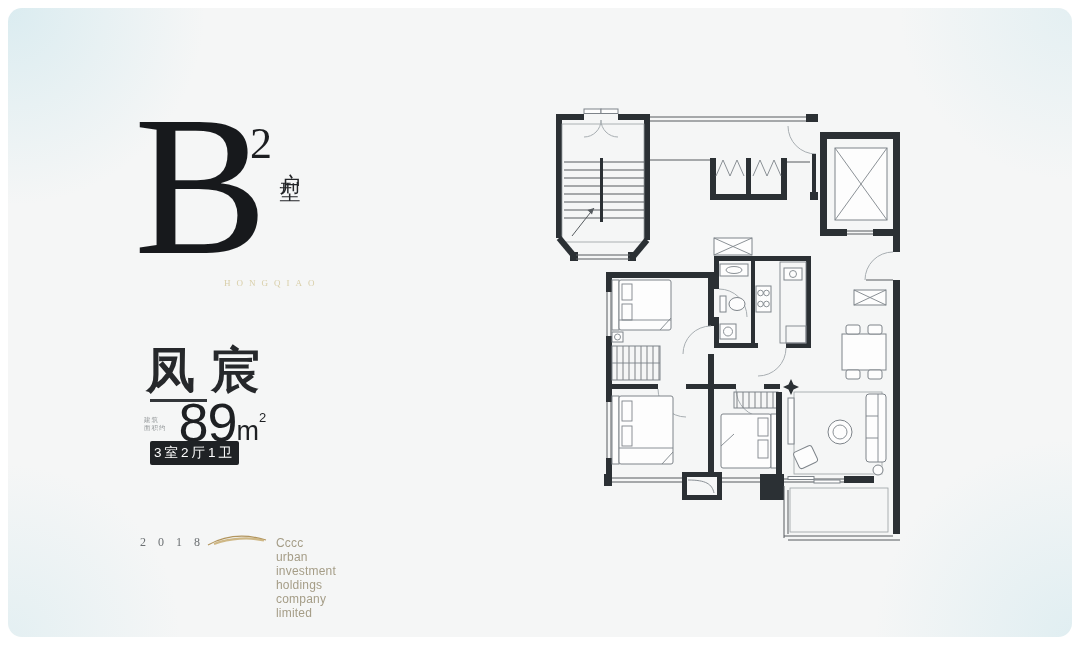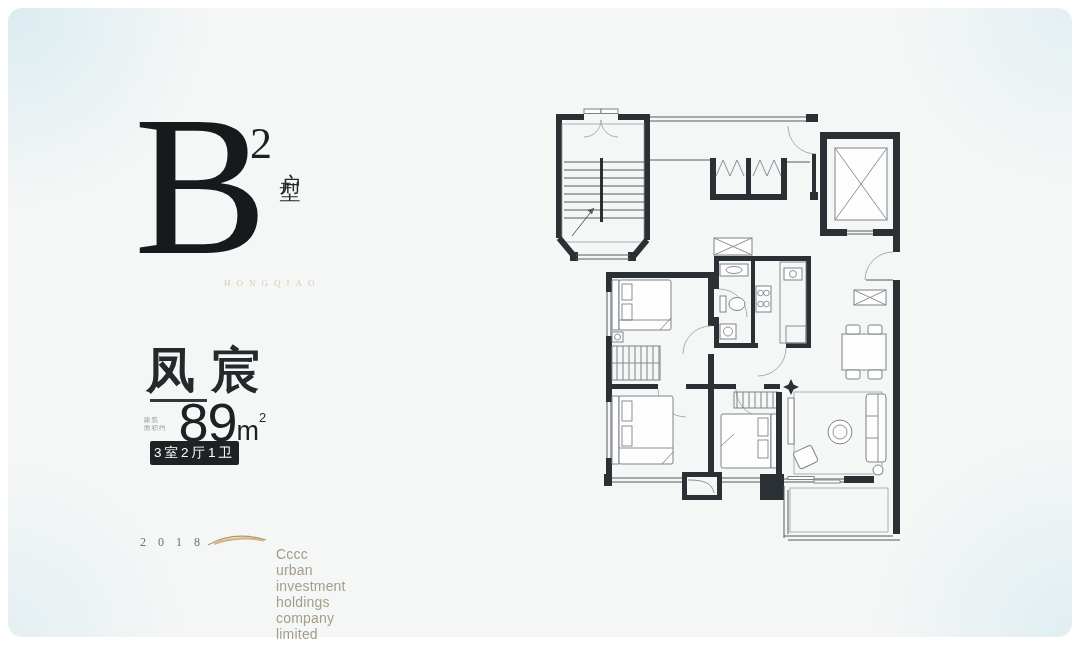--- a/index.html
+++ b/index.html
@@ -31,21 +31,21 @@
   .area{position:absolute;left:136px;top:390px;display:flex;align-items:flex-start;}
   .area-prefix{margin-top:18px;font-size:6.5px;line-height:8px;color:#94989a;letter-spacing:1px;}
   .area-value{font-size:54px;line-height:.92;color:#1e2023;letter-spacing:-1px;margin-left:12px;}
   .area-unit{font-size:27px;color:#1e2023;margin-top:18px;}
   .area-sup{font-size:13px;color:#1e2023;margin-top:12px;}
   .badge{position:absolute;left:142px;top:433px;height:24px;line-height:24px;padding:0 4px;
          background:#1f2225;color:#ffffff;font-size:13.5px;letter-spacing:3px;border-radius:2px;}
   .footer{position:absolute;left:132px;top:524px;height:22px;}
   .year{font-family:"Liberation Serif",serif;font-size:12px;letter-spacing:12px;color:#6b6f72;}
   .swoosh{position:absolute;left:66px;top:0px;}
-  .company{position:absolute;left:136px;top:14px;font-size:14px;letter-spacing:.2px;color:#a59d87;}
+  .company{position:absolute;left:136px;top:4px;font-size:12px;letter-spacing:.2px;color:#a59d87;}
   .disclaimer{position:absolute;left:128px;top:570px;width:790px;color:#c6c9ca;
               font-size:7.5px;line-height:14px;}
   .disclaimer div{white-space:nowrap;overflow:hidden;}
   
   .plan{position:absolute;left:540px;top:88px;}
   .w{fill:#2b3034;}
   .ln{stroke:#565b5f;stroke-width:1;fill:none;}
   .lt{stroke:#9aa0a4;stroke-width:.8;fill:none;}
   .fn{stroke:#7e848a;stroke-width:1;fill:#fdfdfd;}
   .fn2{stroke:#7e848a;stroke-width:.9;fill:none;}

